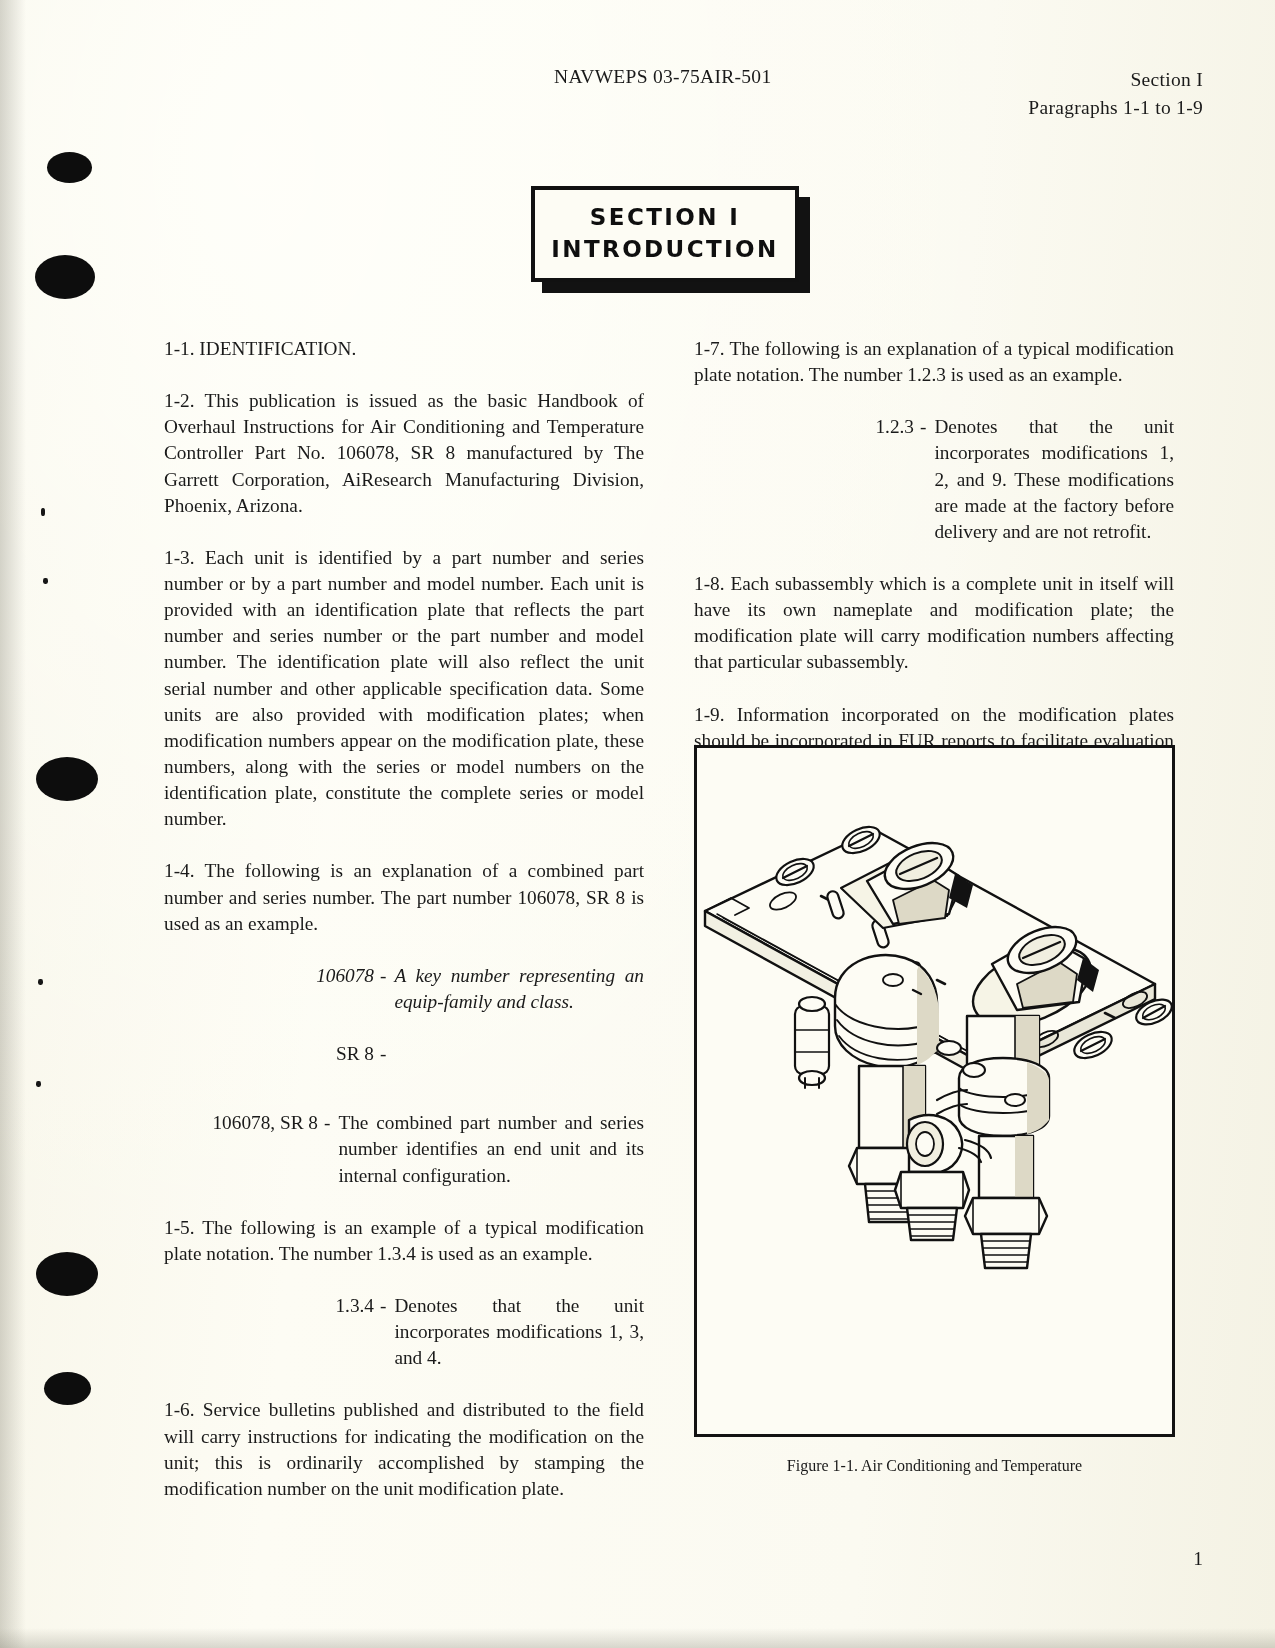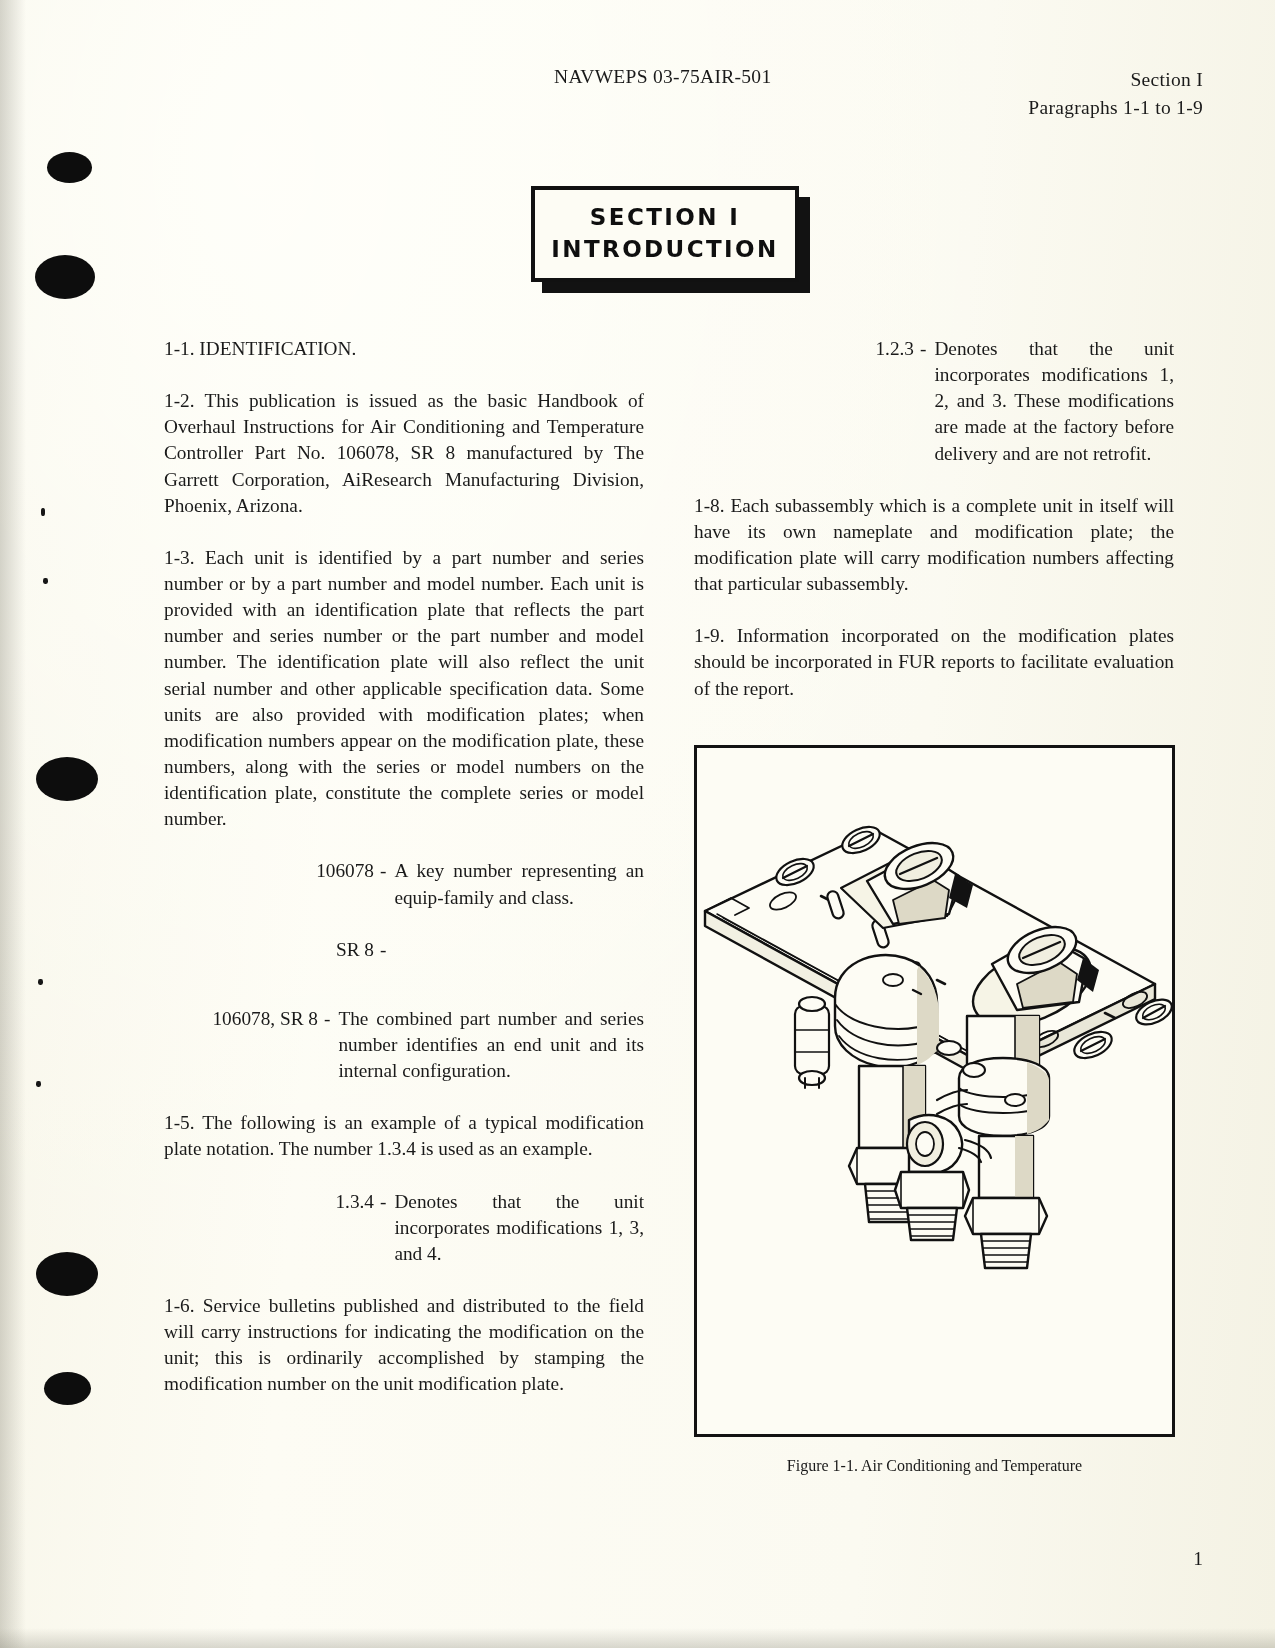--- a/index.html
+++ b/index.html
@@ -152,21 +152,21 @@
     text-align: justify;
     text-justify: inter-word;
   }
   
   .w-106078 .defterm { width: 140px; }
   .w-sr8    .defterm { width: 140px; }
   .w-comb   .defterm { width: 140px; }
   .w-134    .defterm { width: 140px; }
   .w-123    .defterm { width: 140px; }
 
-  .ind-106078 { padding-left: 70px; }
+  .ind-106078 { padding-left: 70px; font-style: italic; }
   .ind-sr8    { padding-left: 70px; }
   .ind-comb   { padding-left: 14px; margin-top: 43px; }
   .ind-134    { padding-left: 70px; }
   .ind-123    { padding-left: 80px; }
 
   
   .figbox {
     position: absolute;
     left: 694px;
     top: 745px;
@@ -225,20 +225,21 @@
     <div class="banner-box">
       <div>SECTION I</div>
       <div>INTRODUCTION</div>
     </div>
   </div>
 
   <div class="col col-left">
     <p class="para">1-1. IDENTIFICATION.</p>
     <p class="para">1-2. This publication is issued as the basic Handbook of Overhaul Instructions for Air Conditioning and Temperature Controller Part No. 106078, SR 8 manufactured by The Garrett Corporation, AiResearch Manufacturing Division, Phoenix, Arizona.</p>
     <p class="para">1-3. Each unit is identified by a part number and series number or by a part number and model number. Each unit is provided with an identification plate that reflects the part number and series number or the part number and model number. The identification plate will also reflect the unit serial number and other applicable specification data. Some units are also provided with modification plates; when modification numbers appear on the modification plate, these numbers, along with the series or model numbers on the identification plate, constitute the complete series or model number.</p>
+    <p class="para">1-4. The following is an explanation of a combined part number and series number. The part number 106078, SR 8 is used as an example.</p>
 
     <div class="defrow w-106078 ind-106078">
       <div class="defterm">106078</div>
       <div class="defdash">-</div>
       <div class="defbody">A key number representing an equip-family and class.</div>
     </div>
 
     <div class="defrow w-sr8 ind-sr8">
       <div class="defterm">SR 8</div>
       <div class="defdash">-</div>
@@ -255,25 +256,26 @@
     <div class="defrow w-134 ind-134">
       <div class="defterm">1.3.4</div>
       <div class="defdash">-</div>
       <div class="defbody">Denotes that the unit incorporates modifications 1, 3, and 4.</div>
     </div>
 
     <p class="para">1-6. Service bulletins published and distributed to the field will carry instructions for indicating the modification on the unit; this is ordinarily accomplished by stamping the modification number on the unit modification plate.</p>
   </div>
 
   <div class="col col-right">
+    <p class="para">1-7. The following is an explanation of a typical modification plate notation. The number 1.2.3 is used as an example.</p>
 
     <div class="defrow w-123 ind-123">
       <div class="defterm">1.2.3</div>
       <div class="defdash">-</div>
-      <div class="defbody">Denotes that the unit incorporates modifications 1, 2, and 3. These modifications are made at the factory before delivery and are not retrofit.</div>
+      <div class="defbody">Denotes that the unit incorporates modifications 1, 2, and 9. These modifications are made at the factory before delivery and are not retrofit.</div>
     </div>
 
     <p class="para">1-8. Each subassembly which is a complete unit in itself will have its own nameplate and modification plate; the modification plate will carry modification numbers affecting that particular subassembly.</p>
     <p class="para">1-9. Information incorporated on the modification plates should be incorporated in FUR reports to facilitate evaluation of the report.</p>
   </div>
 
   <div class="figbox">
     <svg class="fig" width="475" height="686" viewBox="0 0 475 686">
       <g fill="none" stroke="#111" stroke-width="2.4" stroke-linejoin="round" stroke-linecap="round">
 

